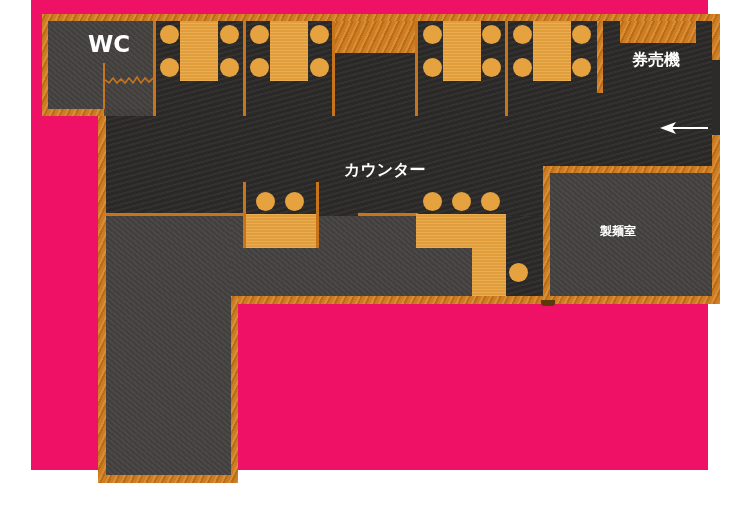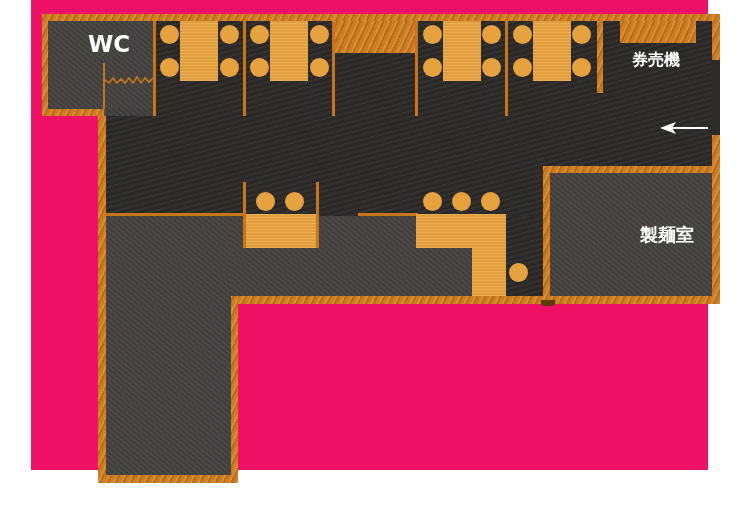--- a/index.html
+++ b/index.html
@@ -93,20 +93,21 @@
   <div class="abs seat" style="left:572px;top:58px;"></div>
 
   <div class="abs label" style="left:632px;top:50px;">券売機</div>
   <div class="abs label" style="left:670px;top:87px;margin-left:45px;">入口</div>
   <svg class="abs" style="left:660px;top:120px;" width="50" height="16">
     <line x1="8" y1="8" x2="48" y2="8" stroke="#ffffff" stroke-width="2"></line>
     <polygon points="0,8 16,2 12,8 16,14" fill="#ffffff"></polygon>
   </svg>
   <div class="abs" style="left:712px;top:60px;width:8px;height:75px;background:#2d2b29;"></div>
 
+  <div class="abs label" style="left:344px;top:160px;">カウンター</div>
 
   <div class="abs floor-grey" style="left:106px;top:216px;width:440px;height:80px;"></div>
   <div class="abs floor-grey" style="left:106px;top:216px;width:125px;height:259px;"></div>
   <div class="abs wall" style="left:106px;top:213px;width:140px;height:3px;"></div>
   <div class="abs wall" style="left:358px;top:213px;width:60px;height:3px;"></div>
 
   <div class="abs wall" style="left:243px;top:182px;width:3px;height:66px;"></div>
   <div class="abs wall" style="left:316px;top:182px;width:3px;height:66px;"></div>
   <div class="abs light-wood" style="left:246px;top:214px;width:70px;height:34px;"></div>
   <div class="abs seat" style="left:256px;top:192px;"></div>
@@ -115,16 +116,16 @@
   <div class="abs light-wood" style="left:416px;top:214px;width:90px;height:34px;"></div>
   <div class="abs light-wood" style="left:472px;top:248px;width:34px;height:48px;"></div>
   <div class="abs seat" style="left:423px;top:192px;"></div>
   <div class="abs seat" style="left:452px;top:192px;"></div>
   <div class="abs seat" style="left:481px;top:192px;"></div>
   <div class="abs floor-dark" style="left:506px;top:216px;width:38px;height:80px;"></div>
   <div class="abs seat" style="left:509px;top:263px;"></div>
 
   <div class="abs wood" style="left:543px;top:166px;width:177px;height:138px;"></div>
   <div class="abs floor-grey" style="left:550px;top:173px;width:162px;height:123px;"></div>
-  <div class="abs label" style="left:640px;top:223px;font-size:18px;font-family:Liberation Serif, serif;">製麺室</div>
+  <div class="abs label" style="left:600px;top:223px;font-size:12px;font-family:Liberation Serif, serif;">製麺室</div>
   <div class="abs" style="left:541px;top:300px;width:14px;height:6px;background:#5a3a0a;border-radius:0 0 3px 3px;"></div>
 
 </div>
 
 </body></html>

